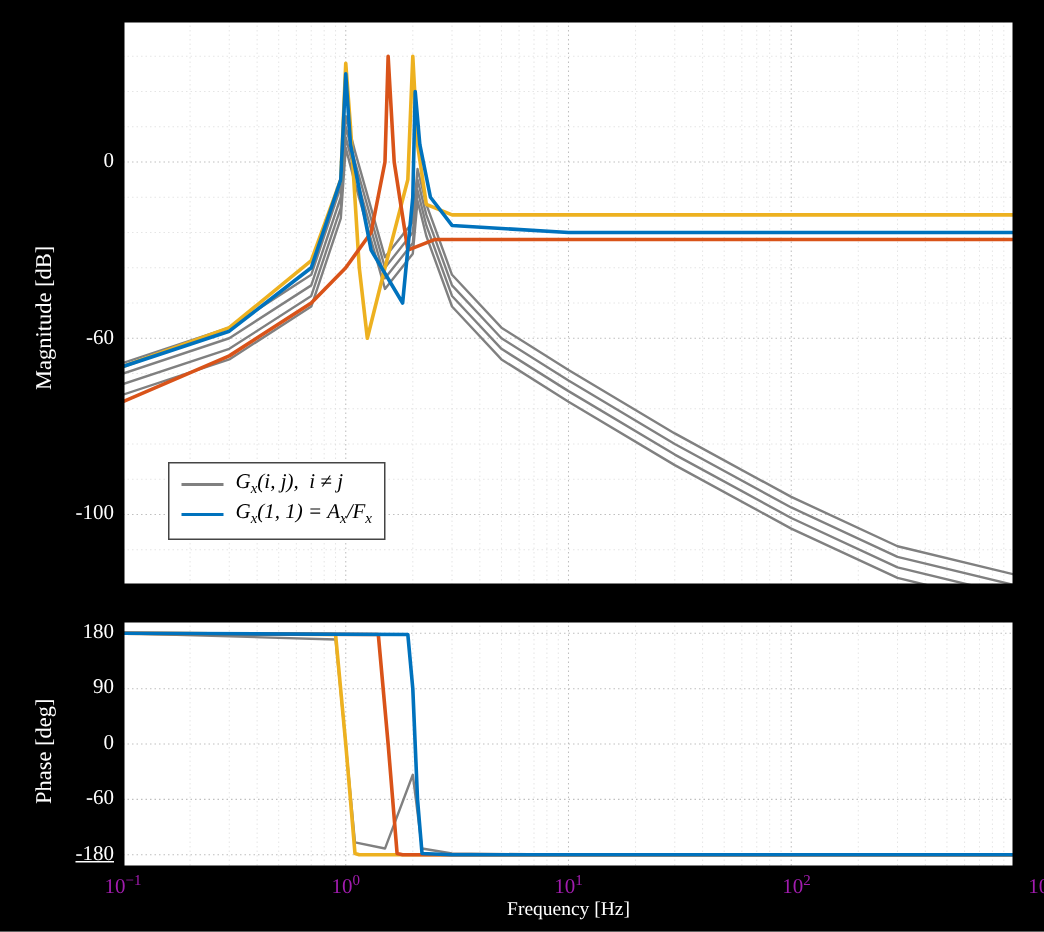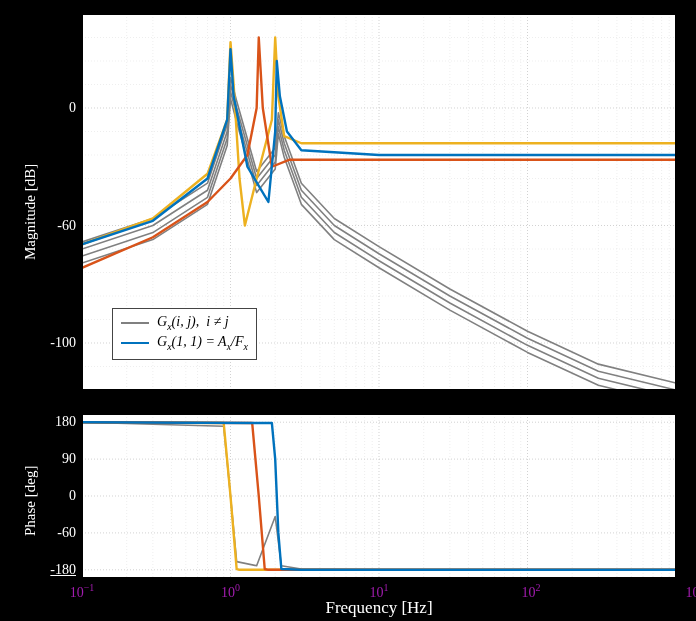--- a/index.html
+++ b/index.html
@@ -77,21 +77,21 @@
     position:absolute;
     color:#fff;
     font-size:15px;
     transform: rotate(-90deg);
     transform-origin: left top;
     white-space:nowrap;
   }
   .xlabel {
     position:absolute;
     color:#fff;
-    font-size:17px;
+    font-size:13px;
     white-space:nowrap;
     left:50%;
     transform:translateX(-50%);
   }
   
   .legend {
     position:absolute;
     background:#fff;
     border:1px solid #444;
     padding:4px 8px 6px 8px;

